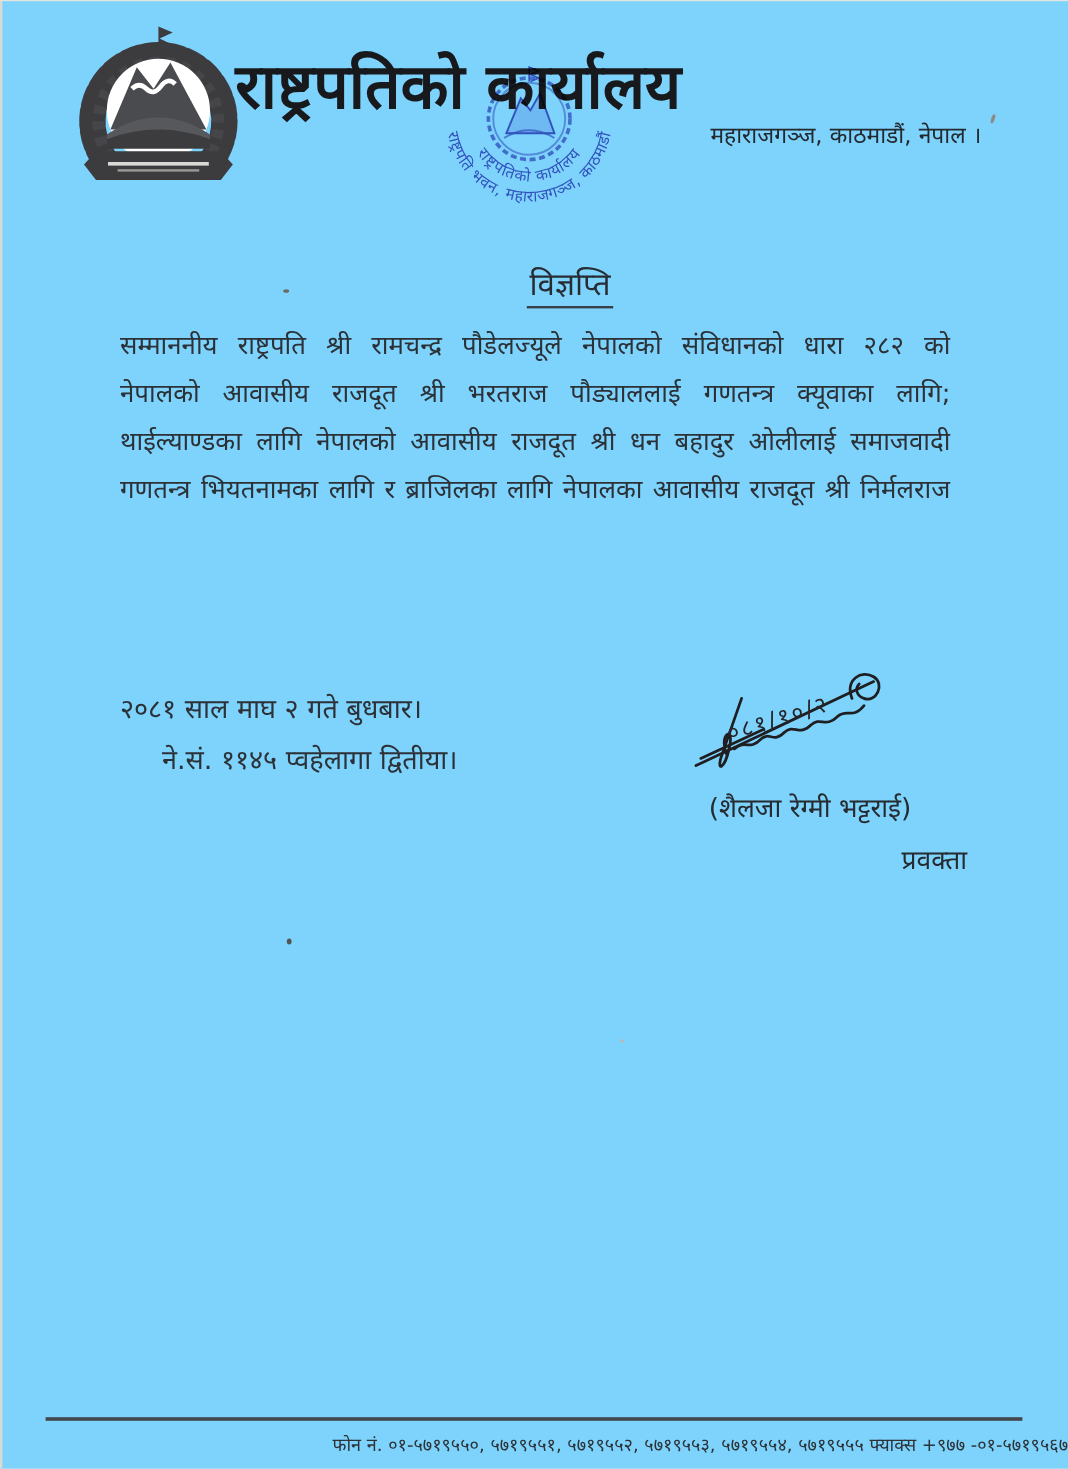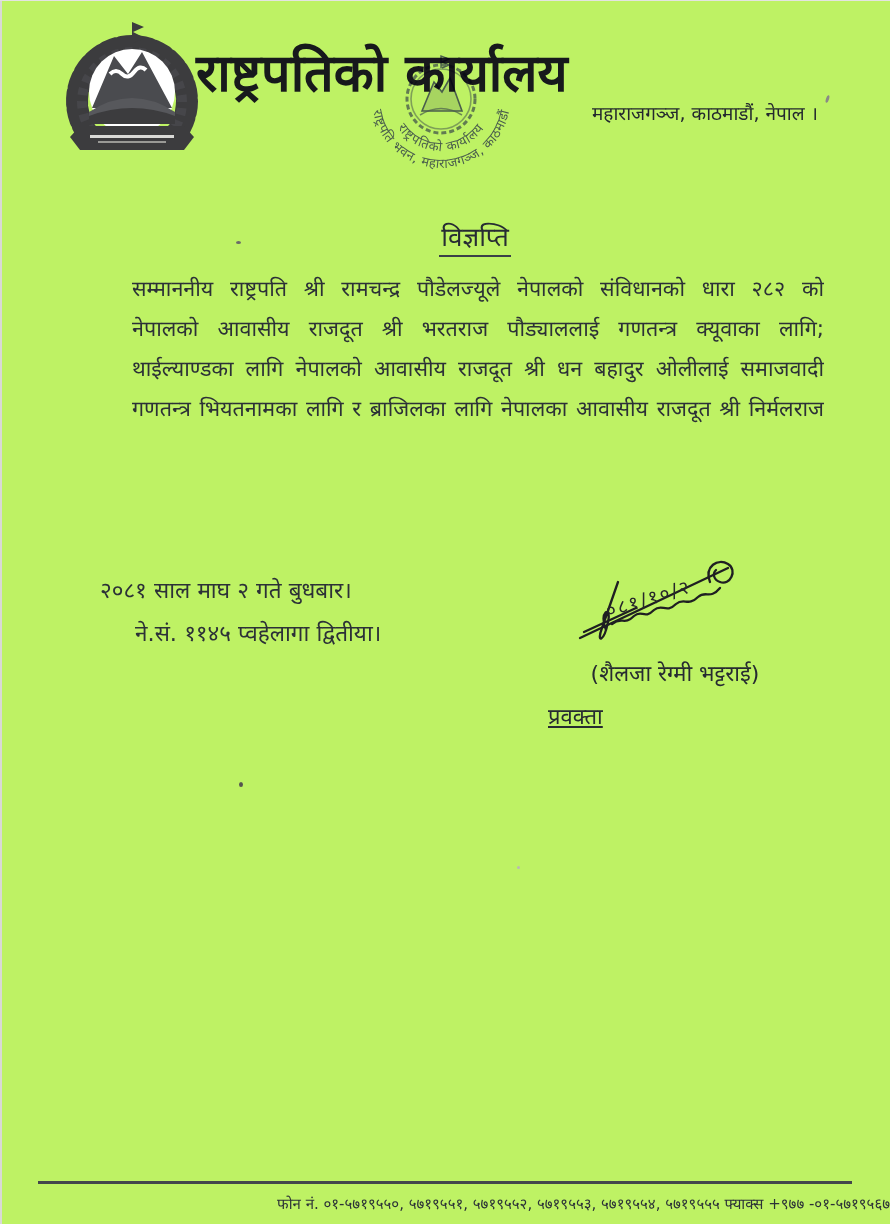--- a/index.html
+++ b/index.html
@@ -1,20 +1,20 @@
 <!DOCTYPE html>
 <html><head>
 <meta charset="utf-8">
 <style>
   html,body{margin:0;padding:0;background:#e8e8e6;}
   .page{
     position:relative;
     width:890px;height:1224px;
     margin:0 auto;
-    background:#bef264;
+    background:#7dd3fc;
     overflow:hidden;
     font-family:"DejaVu Sans", sans-serif;
     color:#2c3137;
   }
   .edge-left{position:absolute;left:0;top:0;width:2px;height:100%;background:#d9d9d6;}
   .edge-top{position:absolute;left:0;top:0;width:100%;height:1px;background:#e4e4e1;}
 
   
   .emblem{position:absolute;left:56px;top:12px;width:152px;height:150px;}
   .office-title{
@@ -27,40 +27,40 @@
   .address{position:absolute;left:592px;top:98px;width:280px;font-size:19px;line-height:31px;color:#23282e;}
 
   
   .heading-wrap{position:absolute;left:30px;top:218px;width:890px;text-align:center;}
   .heading{
     display:inline-block;font-size:26px;color:#272c33;
     border-bottom:2px solid #3a4047;padding:0 2px 1px 2px;
   }
 
   
-  .body-text{position:absolute;left:100px;top:269px;width:692px;margin-left:32px;}
+  .body-text{position:absolute;left:100px;top:269px;width:692px;}
   .body-line{
     height:40px;line-height:40px;overflow:hidden;
     font-size:21.5px;color:#2c3137;
     text-align:justify;text-align-last:justify;
   }
 
   .date-line{position:absolute;left:100px;font-size:22.5px;color:#2c3137;white-space:nowrap;}
   .date-line.l1{top:574px;}
   .date-line.l2{top:617px;margin-left:35px;}
 
   
   .sig-scribble{position:absolute;left:578px;top:552px;width:170px;height:100px;}
   .sig-date{
     position:absolute;left:606px;top:598px;width:120px;
     transform:rotate(-17deg);transform-origin:left center;
     font-size:19px;letter-spacing:2px;color:#26262a;white-space:nowrap;
   }
   .sig-name{position:absolute;left:535px;top:657px;width:280px;text-align:center;font-size:22px;color:#262b31;white-space:nowrap;}
-  .sig-role{position:absolute;left:548px;top:700px;width:280px;text-align:left;font-size:22px;color:#262b31;text-decoration:underline;}
+  .sig-role{position:absolute;left:526px;top:700px;width:280px;text-align:right;font-size:22px;color:#262b31;}
 
   
   .footer-rule{position:absolute;left:38px;top:1181px;width:814px;height:3px;background:#43474b;}
   .footer-text{position:absolute;left:0;top:1193px;width:890px;text-align:right;font-size:15px;color:#2c3237;white-space:nowrap;}
 
   
   .speck{position:absolute;background:#6b6b68;border-radius:50%;}
   .speck.s1{left:236px;top:241px;width:5px;height:3px;}
   .speck.s2{left:826px;top:95px;width:3px;height:8px;transform:rotate(18deg);background:#8a8a86;}
   .speck.s3{left:517px;top:866px;width:3px;height:3px;background:#b9b9b4;}

